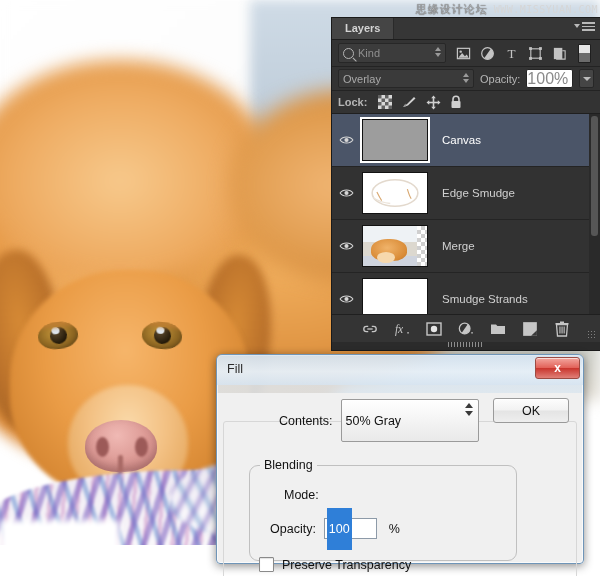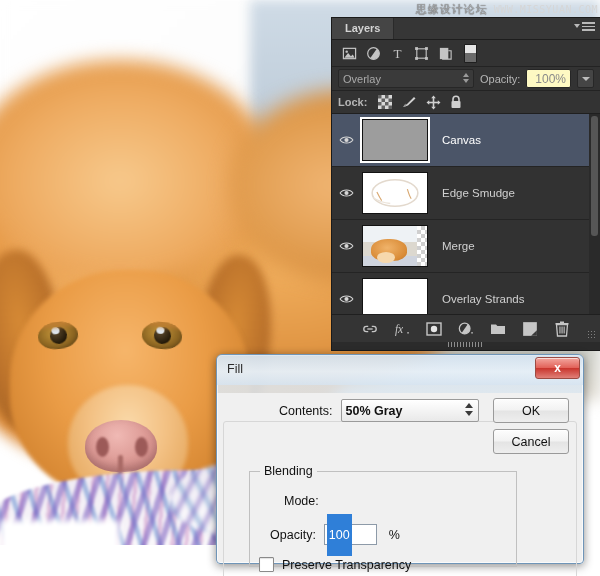--- a/index.html
+++ b/index.html
@@ -185,22 +185,22 @@
   .lp-blend{
     height:23px;background:#333333;display:flex;align-items:center;padding:0 6px;gap:6px;
     border-bottom:1px solid #232323;
   }
   .blend-select{
     flex:0 0 126px;height:17px;background:#3a3a3a;border:1px solid #272727;border-radius:2px;
     display:flex;align-items:center;padding:0 4px;color:#a9a9a9;font-size:11px;position:relative;
   }
   .lbl{color:#b6b6b6;font-size:11px;}
   .num-box{
-    width:44px;height:17px;background:#fef9c3;border:1px solid #262626;border-radius:2px;
-    color:#8a8a8a;font-size:12px;display:flex;align-items:center;justify-content:flex-end;padding-right:4px;
+    width:44px;height:17px;background:#ffffff;border:1px solid #262626;border-radius:2px;
+    color:#8a8a8a;font-size:16px;display:flex;align-items:center;justify-content:flex-end;padding-right:4px;
   }
   .caret-btn{
     width:17px;height:17px;background:#454545;border:1px solid #272727;border-radius:2px;
     display:flex;align-items:center;justify-content:center;
   }
   .caret-btn i{width:0;height:0;border-left:4px solid transparent;border-right:4px solid transparent;border-top:4px solid #bdbdbd;}
 
   .lp-lock{
     height:22px;background:#333333;display:flex;align-items:center;padding:0 6px;gap:9px;
     border-bottom:1px solid #1f1f1f;
@@ -272,38 +272,37 @@
     color:#fff;font-size:12px;font-weight:bold;
     box-shadow:inset 0 1px 0 rgba(255,255,255,.6);
   }
   .fd-body{position:absolute;left:0;top:30px;width:366px;height:178px;}
 
   .fd-row{position:absolute;display:flex;align-items:center;}
   .fd-label{color:#111;font-size:12.5px;}
   .win-select{
     height:21px;background:linear-gradient(180deg,#ffffff 0%, #f4f4f4 50%, #e9e9e9 100%);
     border:1px solid #9a9a9a;border-radius:2px;display:flex;align-items:center;
-    padding:0 4px;position:relative;color:#111;font-size:12.5px;
+    padding:10px 4px;position:relative;color:#111;font-size:12.5px;
     box-shadow:inset 0 1px 0 #fff;
-    font-weight:bold;
   }
   .win-spin{position:absolute;right:5px;top:3px;display:flex;flex-direction:column;gap:3px;}
   .win-spin i{display:block;width:0;height:0;border-left:4px solid transparent;border-right:4px solid transparent;}
   .win-spin i.up{border-bottom:5px solid #3a3a3a;}
   .win-spin i.dn{border-top:5px solid #3a3a3a;}
 
   .win-btn{
     width:74px;height:23px;border:1px solid #9a9a9a;border-radius:3px;
     background:linear-gradient(180deg,#fdfdfd 0%, #f2f2f2 48%, #e4e4e4 52%, #eeeeee 100%);
     display:flex;align-items:center;justify-content:center;font-size:12.5px;color:#111;
     box-shadow:inset 0 1px 0 #fff;
   }
   .groupbox{
-    position:absolute;left:32px;top:86px;width:266px;height:94px;
-    border:1px solid #c0c0c0;border-radius:0;
+    position:absolute;left:32px;top:80px;width:266px;height:94px;
+    border:1px solid #c0c0c0;border-radius:9px;
   }
   .group-title{
     position:absolute;left:10px;top:-8px;background:#f0f0f0;padding:0 4px;font-size:12.5px;color:#111;
   }
   .num-input{
     width:47px;height:19px;border:1px solid #8d9aa8;background:#ffffff;
     display:flex;align-items:center;padding:0 2px;
   }
   .num-input .sel{
     background:#2f7fd8;color:#ffffff;font-size:12.5px;padding:13px 2px;line-height:16px;
@@ -370,20 +369,28 @@
       <span class="caret"></span>
       <span class="burger">
           <i></i>
           <i></i>
           <i></i>
         </span>
     </div>
   </div>
 
   <div class="lp-filter">
+    <div class="kind-select">
+      <span class="mag"></span>
+      <span>Kind</span>
+      <span class="spin">
+          <i class="up"></i>
+          <i class="dn"></i>
+        </span>
+    </div>
     <div class="filter-icons">
       <svg class="ficon" viewBox="0 0 16 16">
         <rect x="1.5" y="2.5" width="13" height="11" fill="none" stroke="#c4c4c4" stroke-width="1.3"></rect>
         <circle cx="5" cy="6" r="1.3" fill="#c4c4c4"></circle>
         <path d="M2.5 12.5 L6.5 7.5 L9.5 11 L11.5 9 L13.5 12.5 Z" fill="#c4c4c4"></path>
       </svg>
       <svg class="ficon" viewBox="0 0 16 16">
         <circle cx="8" cy="8" r="6.2" fill="none" stroke="#c4c4c4" stroke-width="1.3"></circle>
         <path d="M8 1.8 A6.2 6.2 0 0 1 8 14.2 Z" fill="#c4c4c4" transform="rotate(35 8 8)"></path>
       </svg>
@@ -504,21 +511,21 @@
     <div class="layer-row">
       <span class="eye-cell">
         <svg class="eye-ico" viewBox="0 0 16 11">
           <path d="M1 5.5 C4 1, 12 1, 15 5.5 C12 10, 4 10, 1 5.5 Z" fill="none" stroke="#d6d6d6" stroke-width="1.2"></path>
           <circle cx="8" cy="5.5" r="2.3" fill="#d6d6d6"></circle>
         </svg>
       </span>
       <span class="thumb">
         <span class="checker"></span>
       </span>
-      <span class="layer-name">Overlay Strands</span>
+      <span class="layer-name">Smudge Strands</span>
     </div>
 
     <div class="lp-scroll">
       <div class="thumbbar"></div>
     </div>
   </div>
 
   <div class="lp-bottom">
     <svg class="bicon" viewBox="0 0 18 14">
       <path d="M7 4 H5 a3 3 0 0 0 0 6 h2" fill="none" stroke="#c6c6c6" stroke-width="1.5"></path>
@@ -572,21 +579,20 @@
       <span class="win-select" style="width:128px;margin-left:8px;">
         <span>50% Gray</span>
         <span class="win-spin">
             <i class="up"></i>
             <i class="dn"></i>
           </span>
       </span>
     </div>
 
     <div class="win-btn" style="position:absolute;left:276px;top:13px;">OK</div>
-    <div class="win-btn" style="position:absolute;left:276px;top:44px;">Cancel</div>
 
     <div class="groupbox">
       <span class="group-title">Blending</span>
 
       <div class="fd-row" style="left:34px;top:22px;">
         <span class="fd-label">Mode:</span>
       </div>
 
       <div class="fd-row" style="left:20px;top:52px;">
         <span class="fd-label">Opacity:</span>

